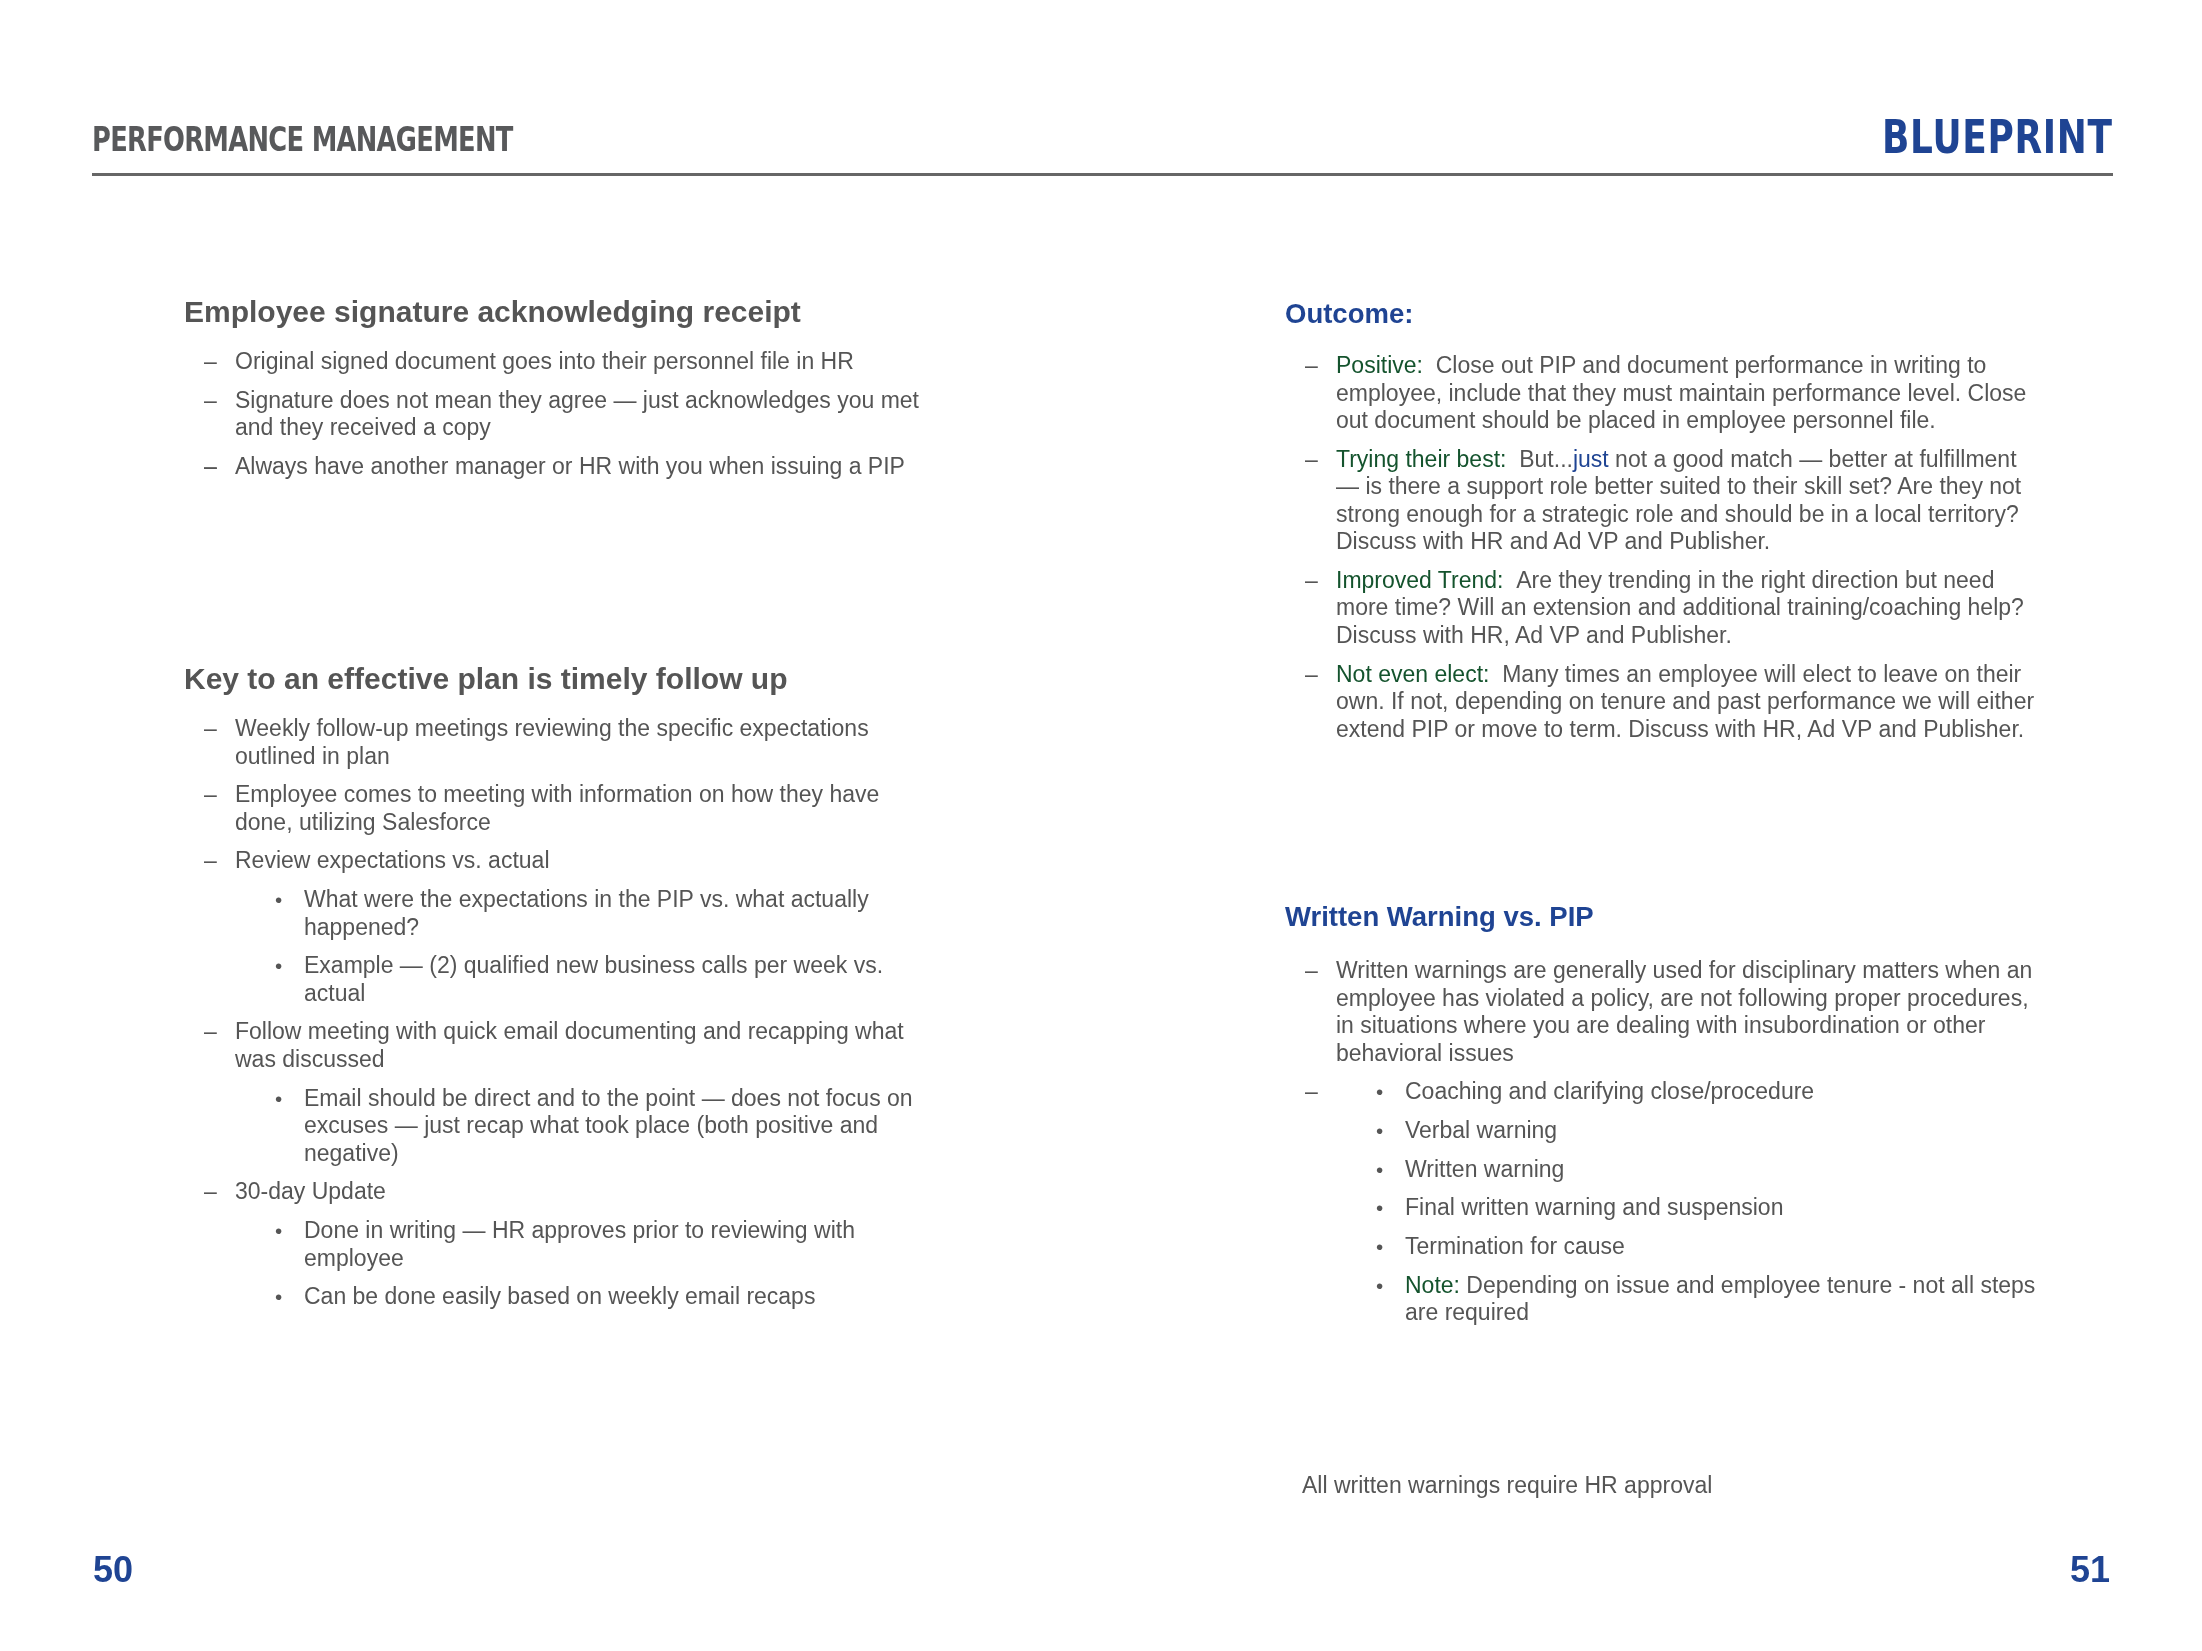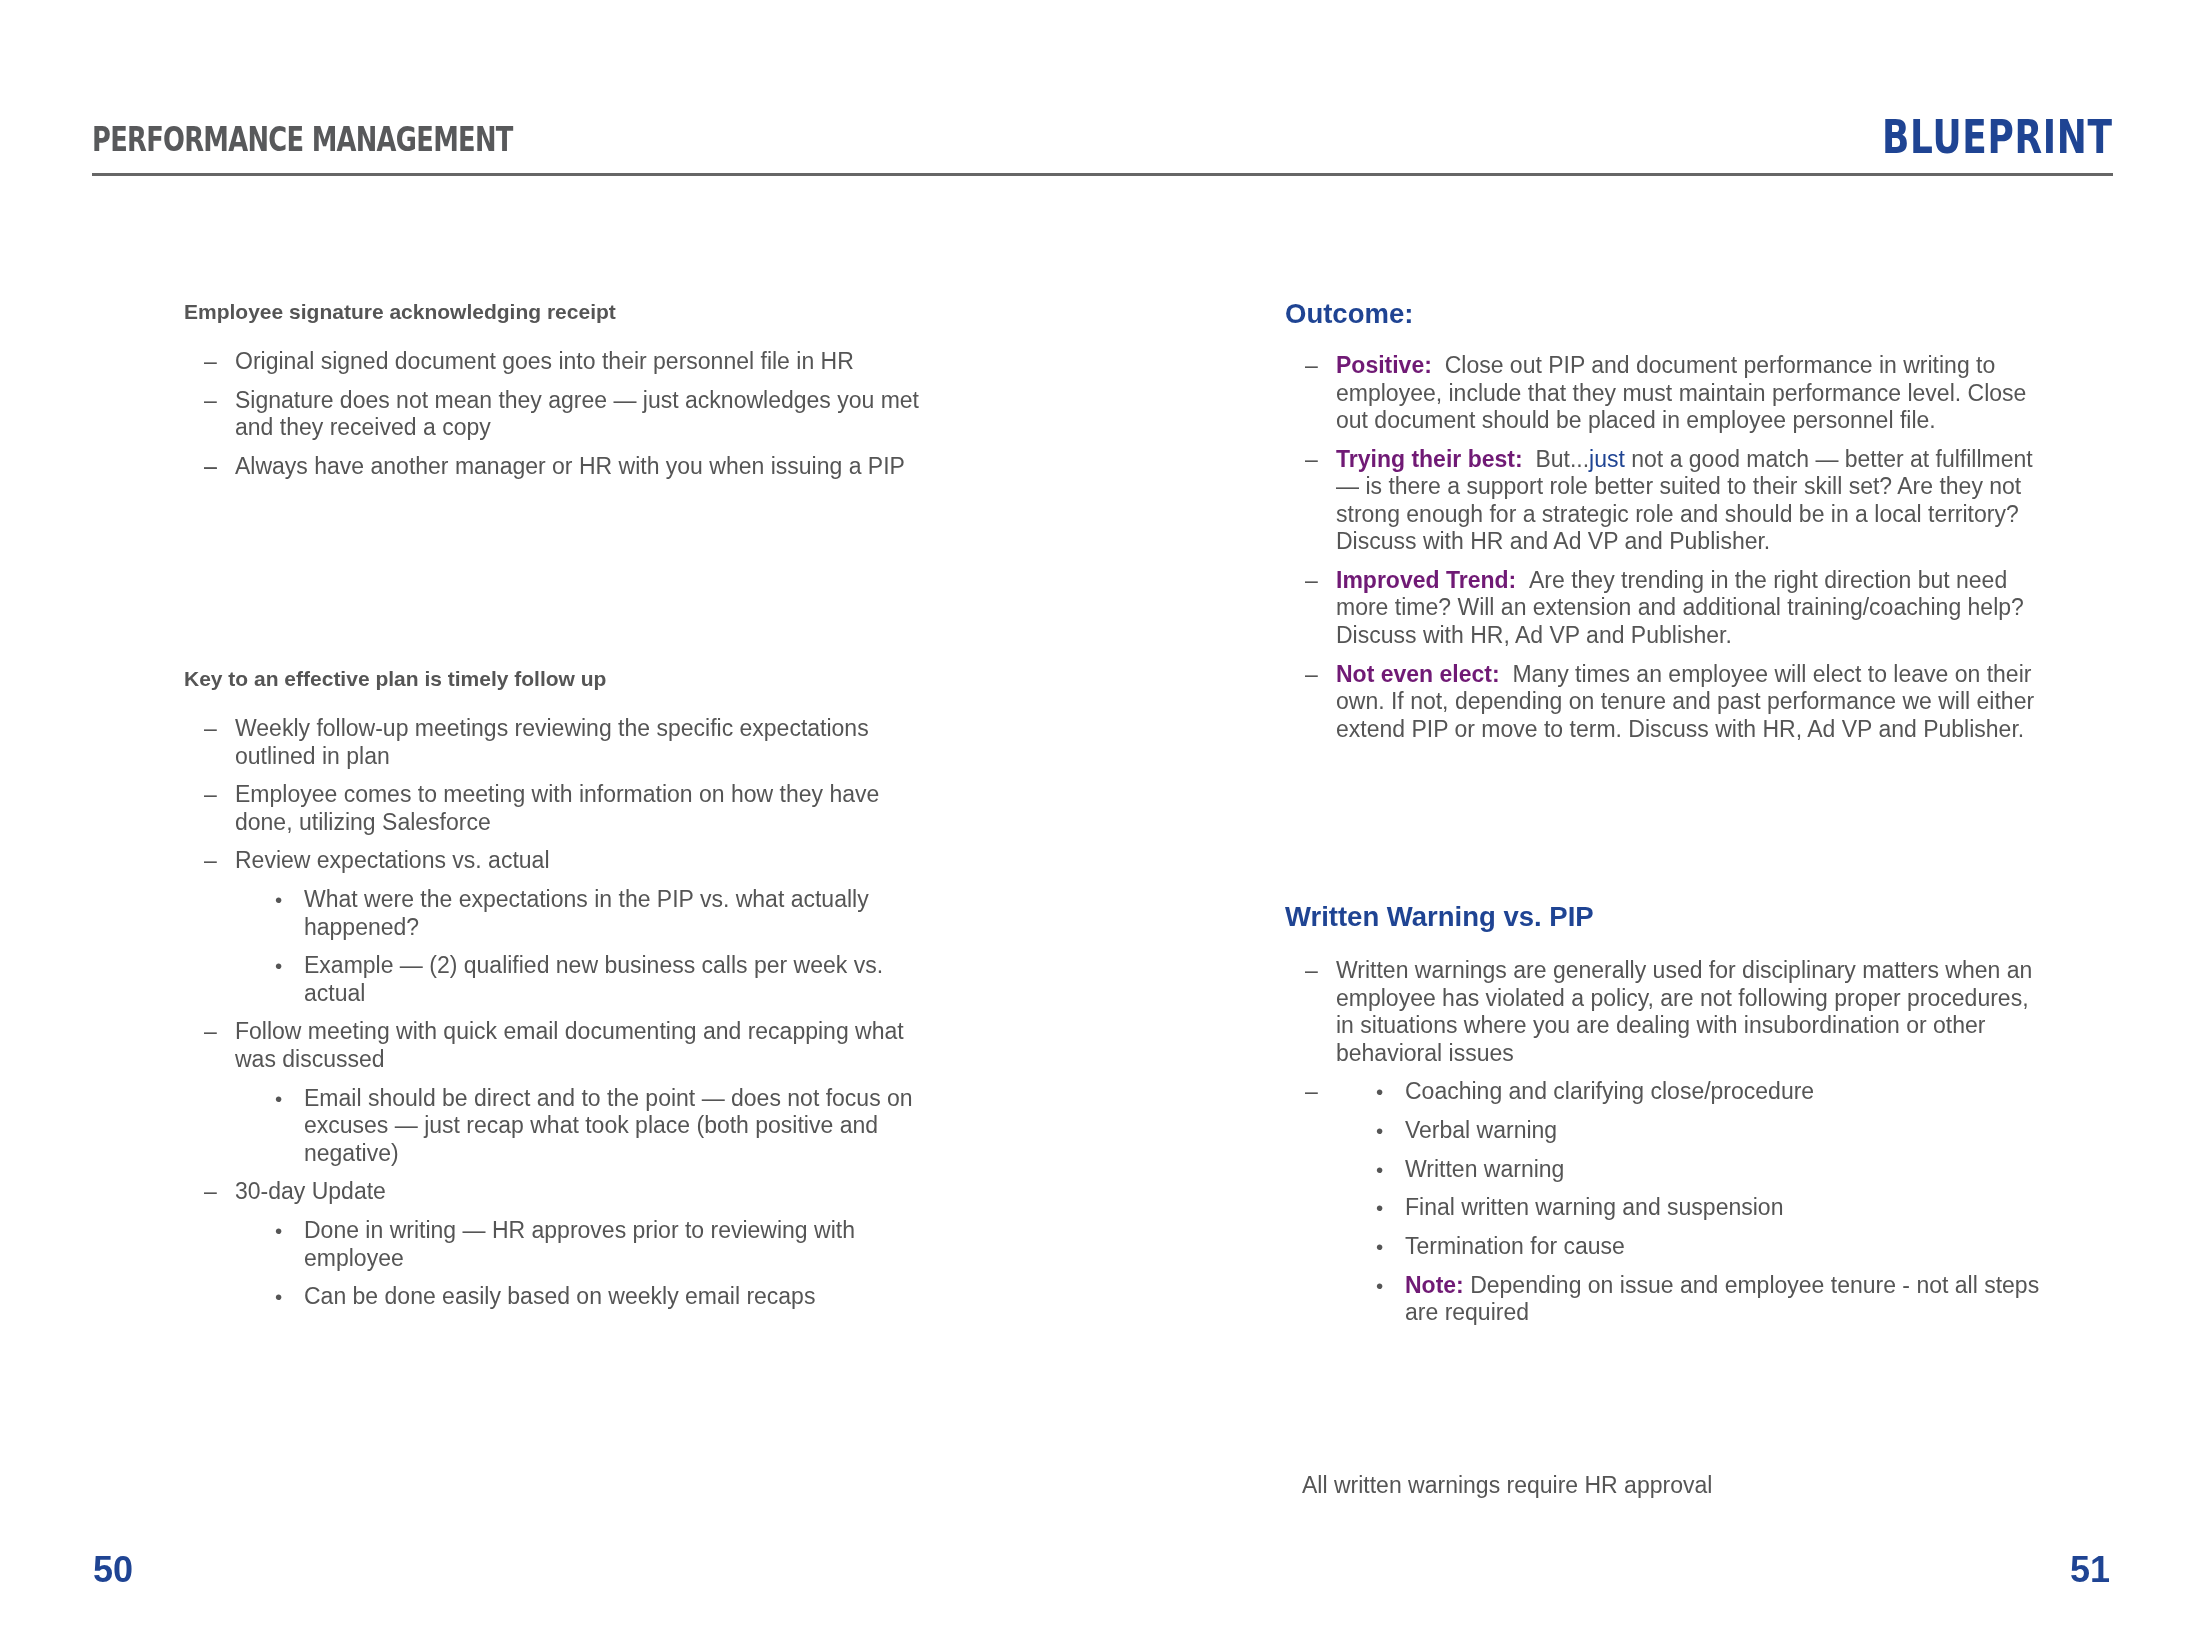--- a/index.html
+++ b/index.html
@@ -11,33 +11,33 @@
   .brand-logo { position: absolute; right: 90px; top: 110px; font-family: "DejaVu Sans", sans-serif;
                 font-size: 46px; font-weight: bold; color: #1f4493; letter-spacing: 0.9px;
                 transform: scaleX(0.78); transform-origin: right top; white-space: nowrap; }
   .header-rule { position: absolute; left: 92px; right: 90px; top: 173px; height: 2.6px; background: #666666; }
 
   .col { position: absolute; font-size: 23px; line-height: 27.5px; }
   .col-left { left: 184px; width: 757px; }
   .col-right { left: 1285px; width: 757px; }
 
   .block { position: absolute; left: 0; width: 757px; }
-  .sub-heading { font-weight: bold; color: #555555; font-size: 21px; line-height: 27.5px; white-space: nowrap; }
+  .sub-heading { font-weight: bold; color: #555555; font-size: 30px; line-height: 27.5px; white-space: nowrap; }
   .section-title { font-weight: bold; color: #1f4493; font-size: 27.5px; line-height: 33px; white-space: nowrap; }
 
   ul.dash { list-style: none; margin: 0; padding: 0; }
   ul.dash > li { position: relative; padding-left: 51px; margin-bottom: 11.2px; }
   ul.dash > li > .marker { position: absolute; left: 20px; top: 0; }
   ul.dot { list-style: none; margin: 11.2px 0 0 0; padding: 0; }
   ul.dot > li { position: relative; padding-left: 120px; margin-bottom: 11.2px; }
   ul.dot > li > .marker { position: absolute; left: 91px; top: 0; font-size: 20.6px; }
   ul.dot.nested > li { padding-left: 70px; margin-left: 0; }
   ul.dot.nested > li > .marker { left: 40px; }
   ul.dot.nested { margin-left: 0; }
-  .bold { font-weight: bold; color: #701a75; }
+  .bold { font-weight: normal; color: #14532d; }
   .accent { color: #1f4493; }
   .closing { white-space: nowrap; margin-left: 17px; }
 
   .page-num { position: absolute; top: 1549px; font-size: 36px; font-weight: bold; color: #1f4493; }
   .page-left { left: 93px; }
   .page-right { right: 93px; }
 </style>
 </head>
 <body>
 

